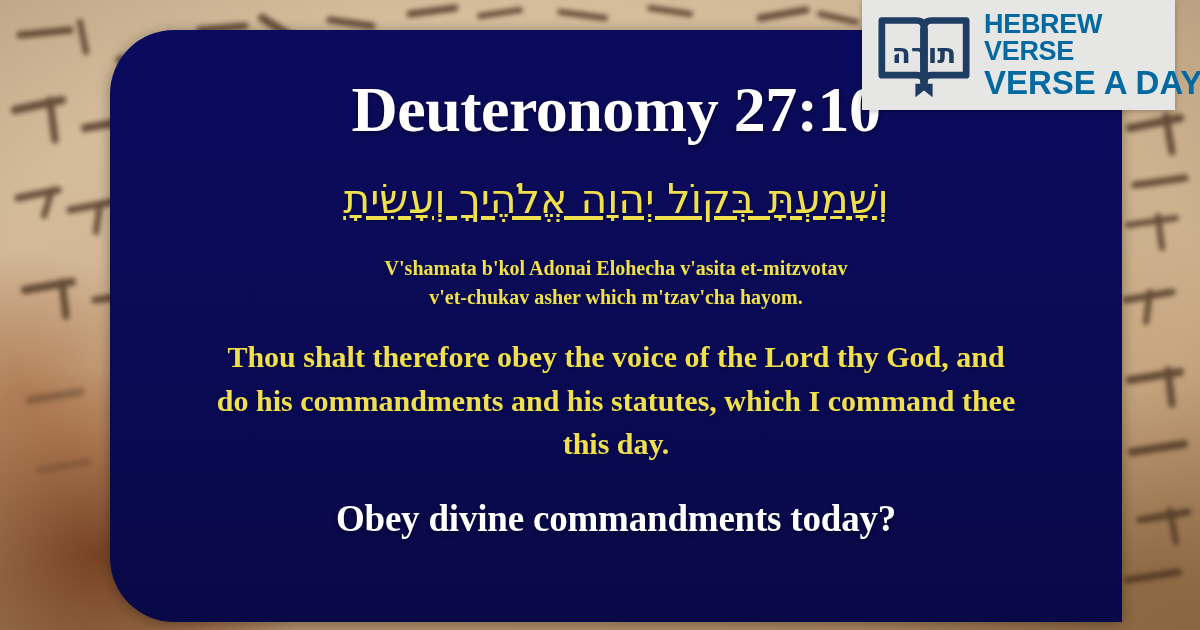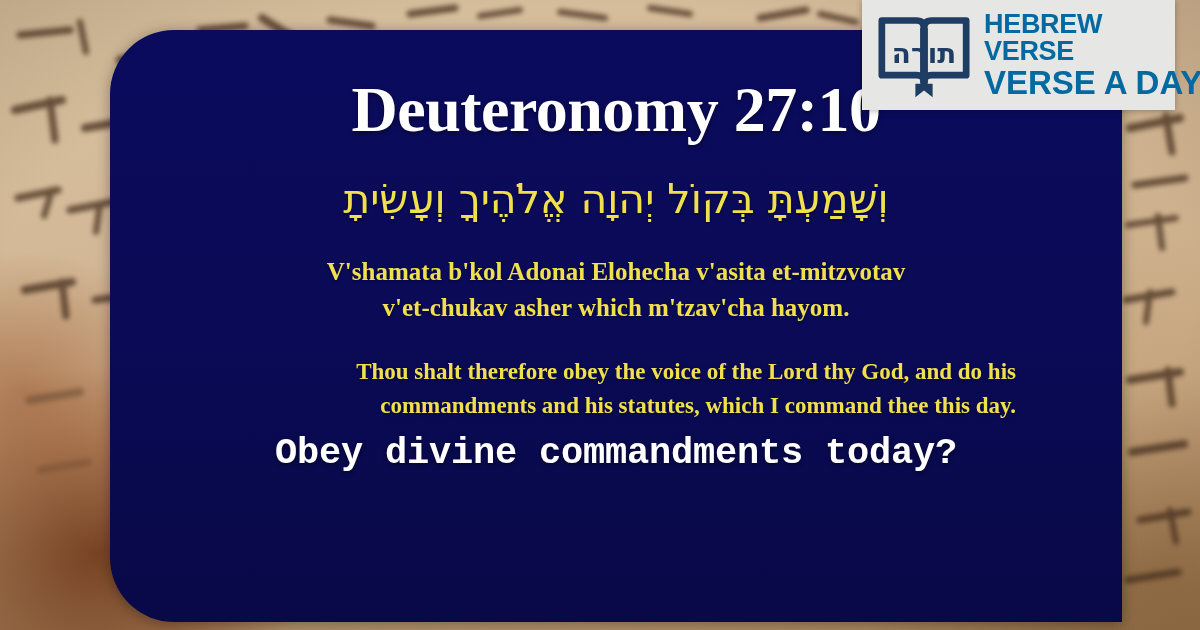--- a/index.html
+++ b/index.html
@@ -56,55 +56,55 @@
     color:#f0e04e;
     font-family:"DejaVu Sans", sans-serif;
     font-size:41px;
     line-height:1.52;
     font-weight:400;
     text-align:center;
     margin-top:26px;
     width:100%;
     max-width:880px;
     text-shadow:0 1px 3px rgba(0,0,0,.4);
+    text-decoration:underline;
   }
   .hebrew-line { display:block; white-space:nowrap; }
 
   .translit {
     color:#f0e04e;
-    font-size:25px;
+    font-size:20px;
     font-weight:700;
     line-height:1.42;
     text-align:center;
     margin-top:24px;
     max-width:760px;
     text-shadow:0 1px 3px rgba(0,0,0,.35);
   }
 
   .translation {
     color:#f0e04e;
-    font-size:23px;
+    font-size:30px;
     font-weight:700;
     line-height:1.45;
-    text-align:right;
-    margin-top:30px;
+    text-align:center;
+    margin-top:24px;
     max-width:800px;
     text-shadow:0 1px 3px rgba(0,0,0,.35);
   }
 
   .cta {
     color:#ffffff;
     font-size:37px;
     font-weight:700;
     text-align:right;
-    margin-top:10px;
+    margin-top:31px;
     letter-spacing:-0.2px;
     white-space:nowrap;
     text-shadow:0 2px 5px rgba(0,0,0,.45);
-    font-family:Liberation Mono, monospace;
   }
 
   
   #logo {
     position:absolute;
     left:862px; top:0; width:313px; height:110px;
     background:#e6e6e4;
     display:flex; align-items:center;
     padding:6px 10px 6px 14px;
     gap:12px;

